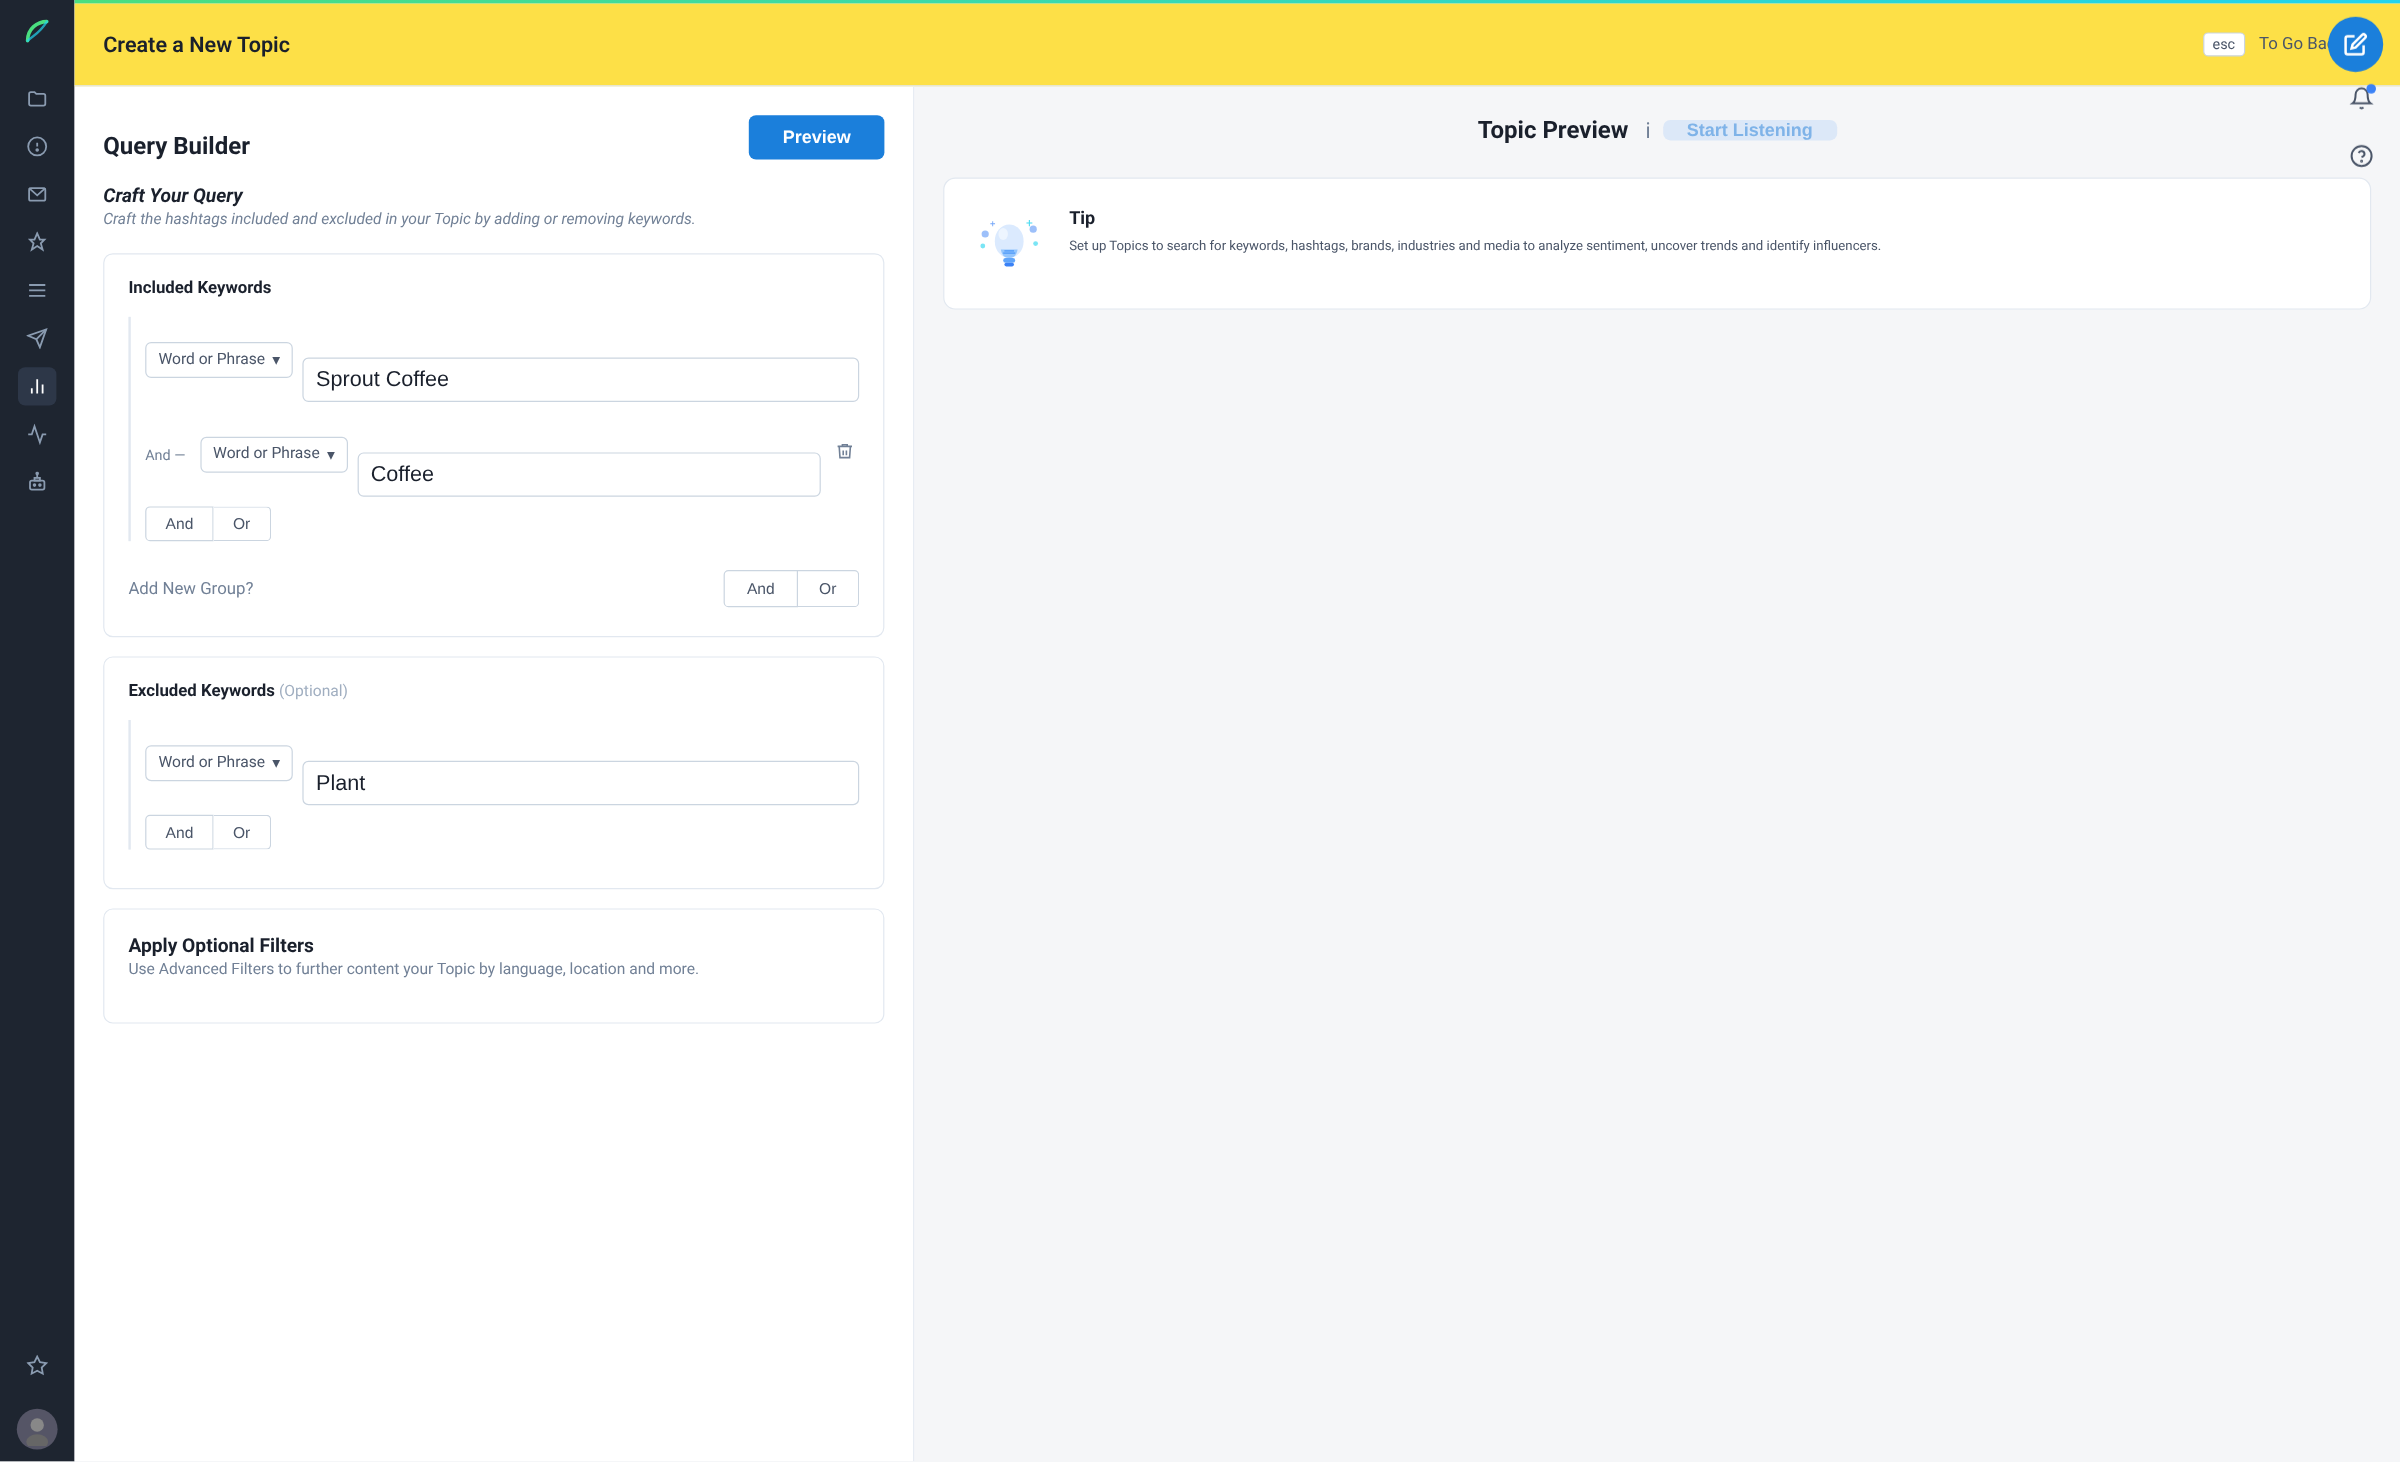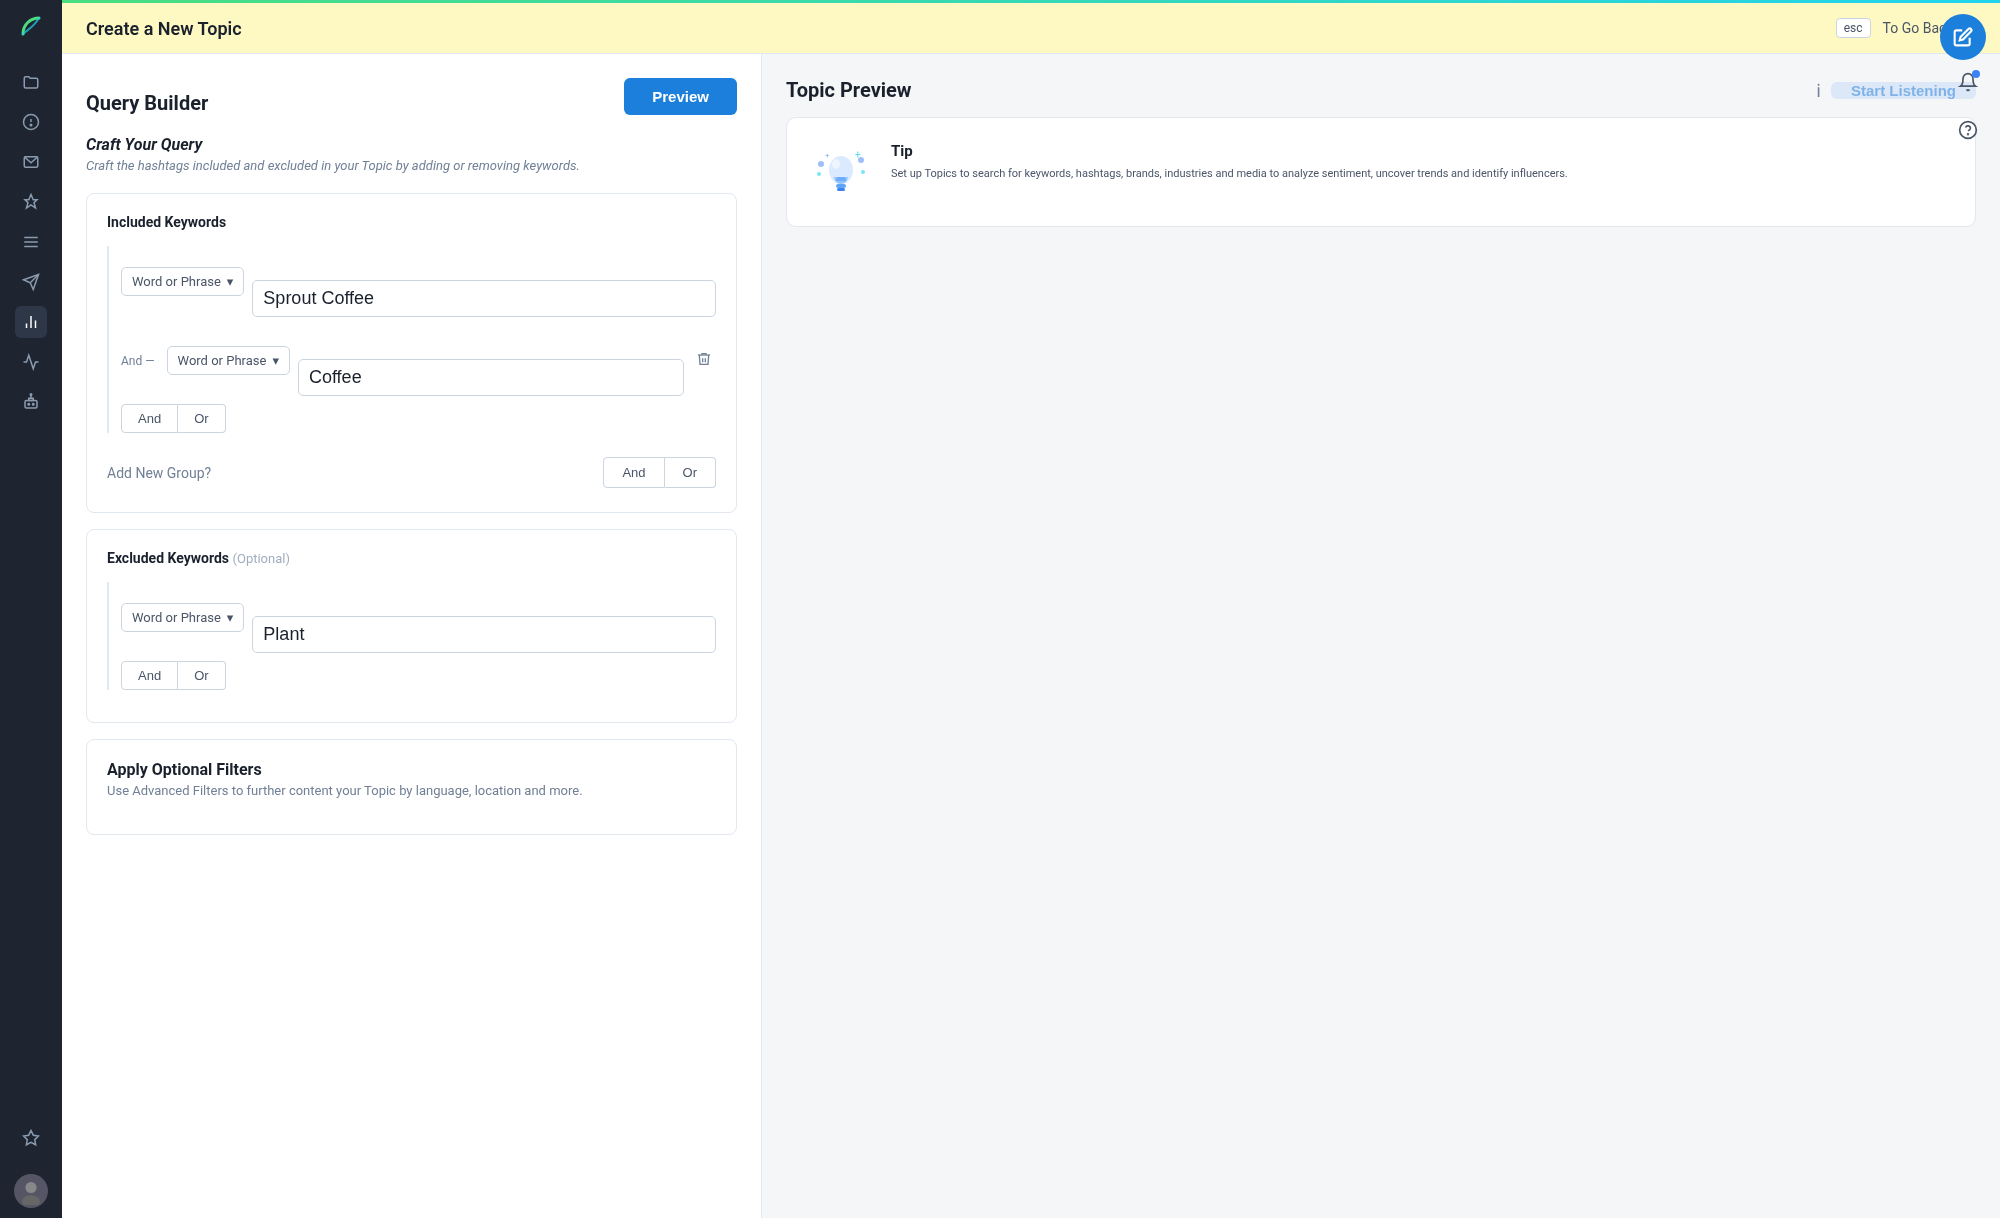--- a/index.html
+++ b/index.html
@@ -50,24 +50,24 @@
     
     .main {
       flex: 1;
       display: flex;
       flex-direction: column;
       overflow: hidden;
     }
 
     
     .header {
-      background: #fef9c3;
+      background: #fde047;
       border-bottom: 1px solid #e2e8f0;
       padding: 0 24px;
-      height: 51px;
+      height: 69px;
       display: flex;
       align-items: center;
       justify-content: space-between;
       flex-shrink: 0;
     }
     .header-title {
       font-size: 18px;
       font-weight: 600;
       color: #1a202c;
     }
@@ -404,22 +404,22 @@
     .tip-desc {
       font-size: 11px;
       color: #4a5568;
       line-height: 1.5;
     }
 
     
     .right-panel-header {
       display: flex;
       align-items: center;
-      justify-content: space-between;
-      margin-bottom: 15px;
+      justify-content: center;
+      margin-bottom: 28px;
       gap: 14px;
     }
 
     
     ::-webkit-scrollbar { width: 6px; }
     ::-webkit-scrollbar-track { background: transparent; }
     ::-webkit-scrollbar-thumb { background: #cbd5e0; border-radius: 3px; }
 
     .top-green-bar {
       height: 3px;

